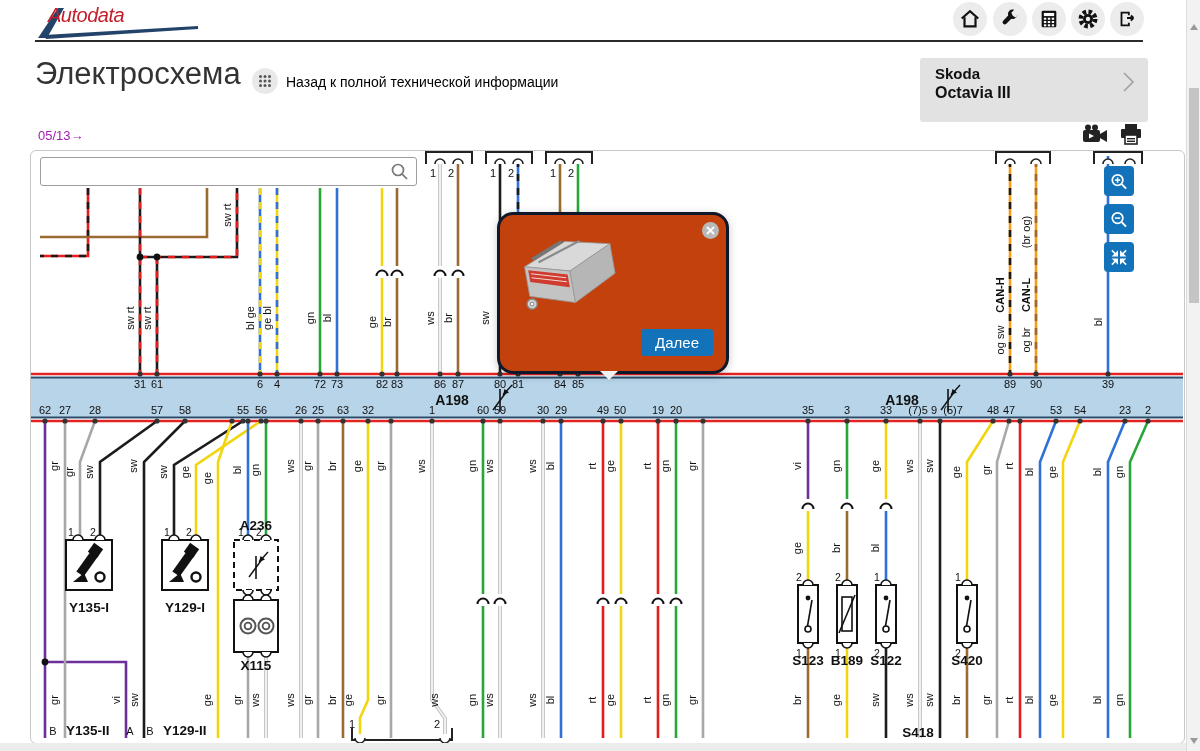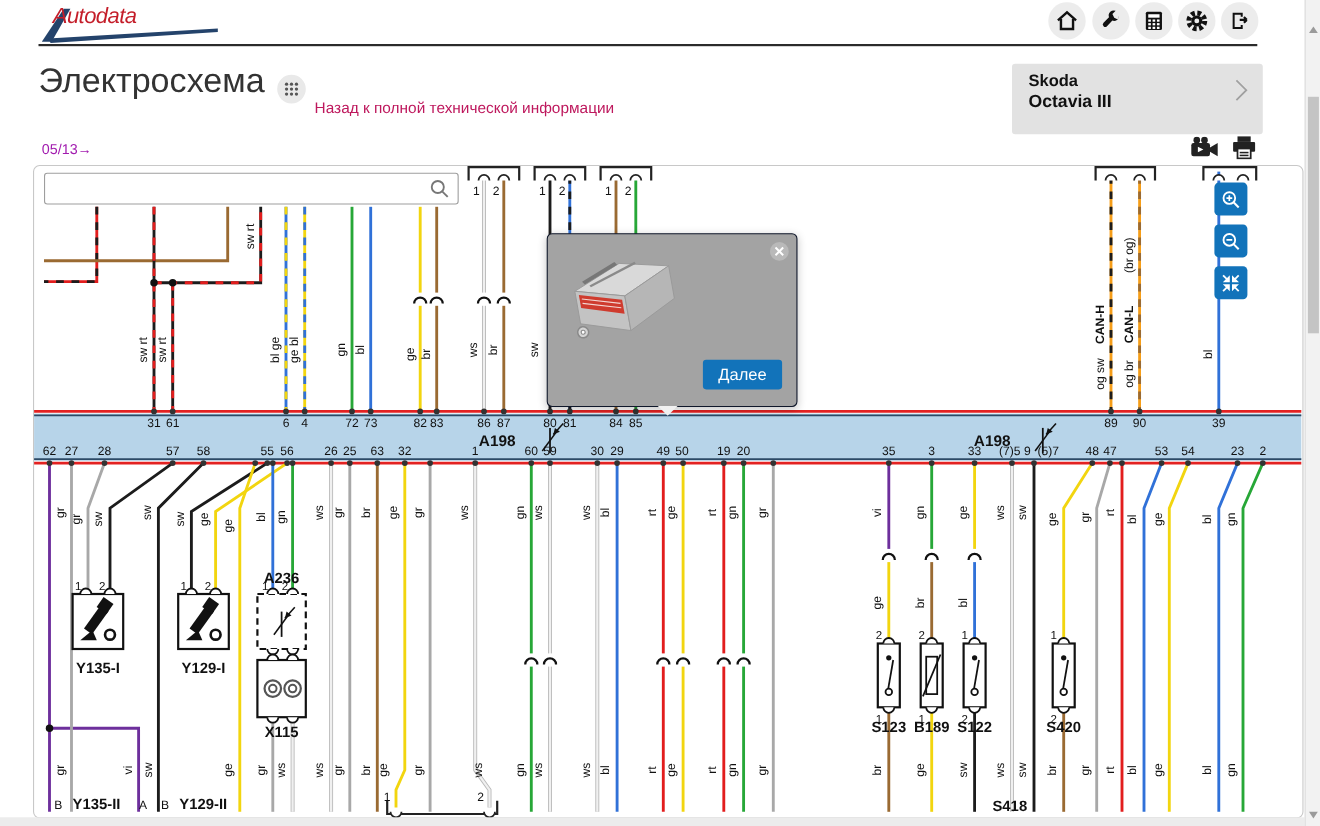--- a/index.html
+++ b/index.html
@@ -6,40 +6,40 @@
   .page{position:relative;width:1200px;height:751px;overflow:hidden;background:#fff;}
   .abs{position:absolute;}
   
   .hdr-rule{left:35px;top:40px;width:1108px;height:2px;background:#2b2b2b;z-index:4;}
   .logo{left:30px;top:2px;width:190px;height:44px;z-index:4;}
   .logo-text{position:absolute;left:18px;top:2px;font-size:20px;font-weight:normal;font-style:italic;color:#c41e2a;letter-spacing:-0.5px;}
   .hdr-icon{width:34px;height:34px;border-radius:50%;background:#ececec;display:flex;align-items:center;justify-content:center;z-index:4;top:2px;cursor:pointer;}
   
   .pg-title{left:35px;top:56px;font-size:31px;color:#333;z-index:4;}
   .grid-ic{left:252px;top:68px;width:26px;height:26px;border-radius:50%;background:#e9e9e9;display:flex;align-items:center;justify-content:center;z-index:4;}
-  .back-link{left:286px;top:74px;font-size:14px;color:#be185d;text-decoration:none;z-index:4;margin-top:16px;}
+  .back-link{left:286px;top:74px;font-size:14px;color:#000000;text-decoration:none;z-index:4;}
   .veh-card{left:920px;top:58px;width:228px;height:64px;background:#e2e2e2;border-radius:3px;z-index:4;cursor:pointer;}
   .veh-make{position:absolute;left:15px;top:7px;font-size:15px;font-weight:bold;color:#111;}
   .veh-model{position:absolute;left:15px;top:26px;font-size:16px;font-weight:bold;color:#111;}
   .veh-chev{position:absolute;right:12px;top:12px;}
   .pgind{left:38px;top:128px;font-size:13px;color:#a21caf;z-index:4;}
   .tool-ic{z-index:4;cursor:pointer;}
   
   .canvas{left:30px;top:150px;width:1153px;height:592px;background:#fff;border:1px solid #c8c8c8;border-radius:6px;z-index:1;}
   svg.wires{left:0;top:0;width:1200px;height:751px;z-index:2;pointer-events:none;font-family:"Liberation Sans",sans-serif;}
   .strip{left:0;top:743px;width:1186px;height:8px;background:#ececec;z-index:3;}
   
   .search{left:40px;top:157px;width:375px;height:27px;background:#fff;border:1px solid #9e9e9e;border-radius:3px;z-index:3;}
   .search input{position:absolute;left:0;top:0;width:345px;height:25px;border:none;outline:none;padding-left:9px;font-size:13.5px;color:#444;background:transparent;font-family:"Liberation Sans",sans-serif;}
   .search input::placeholder{color:#8e8e8e;}
   .search .mag{position:absolute;right:7px;top:4px;}
   
   .zbtn{left:1104px;width:30px;height:30px;background:#1273ba;border-radius:4px;z-index:3;display:flex;align-items:center;justify-content:center;cursor:pointer;border:none;}
   
-  .popup{left:497px;top:212px;width:226px;height:156px;background:#a3a3a3;border:1px solid #0f172a;border-radius:5px;box-shadow:0 2px 8px rgba(0,0,0,.22);z-index:3;}
+  .popup{left:497px;top:212px;width:226px;height:156px;background:#c2410c;border:3px solid #0f172a;border-radius:16px;box-shadow:0 2px 8px rgba(0,0,0,.22);z-index:3;}
   .popup .notch{position:absolute;left:100px;bottom:-9px;width:0;height:0;border-left:9px solid transparent;border-right:9px solid transparent;border-top:9px solid #f1f1f1;}
   .pclose{position:absolute;right:7px;top:7px;width:17px;height:17px;border-radius:50%;background:#b9b9b9;display:flex;align-items:center;justify-content:center;cursor:pointer;}
   .pnext{position:absolute;right:13px;bottom:15px;background:#1273ba;color:#fff;font-size:15px;padding:5px 14px;border:none;border-radius:3px;cursor:pointer;font-family:"Liberation Sans",sans-serif;}
   
   .sbar{left:1186px;top:0;width:14px;height:751px;background:#f2f2f2;border-left:1px solid #dcdcdc;z-index:5;}
   .sthumb{position:absolute;left:2px;top:88px;width:10px;height:215px;background:#c4c4c4;}
   .sarr{position:absolute;left:3px;width:0;height:0;border-left:4px solid transparent;border-right:4px solid transparent;}
   .sarr.up{top:24px;border-bottom:6px solid #9a9a9a;}
   .sarr.dn{top:738px;border-top:6px solid #9a9a9a;}
 </style>

